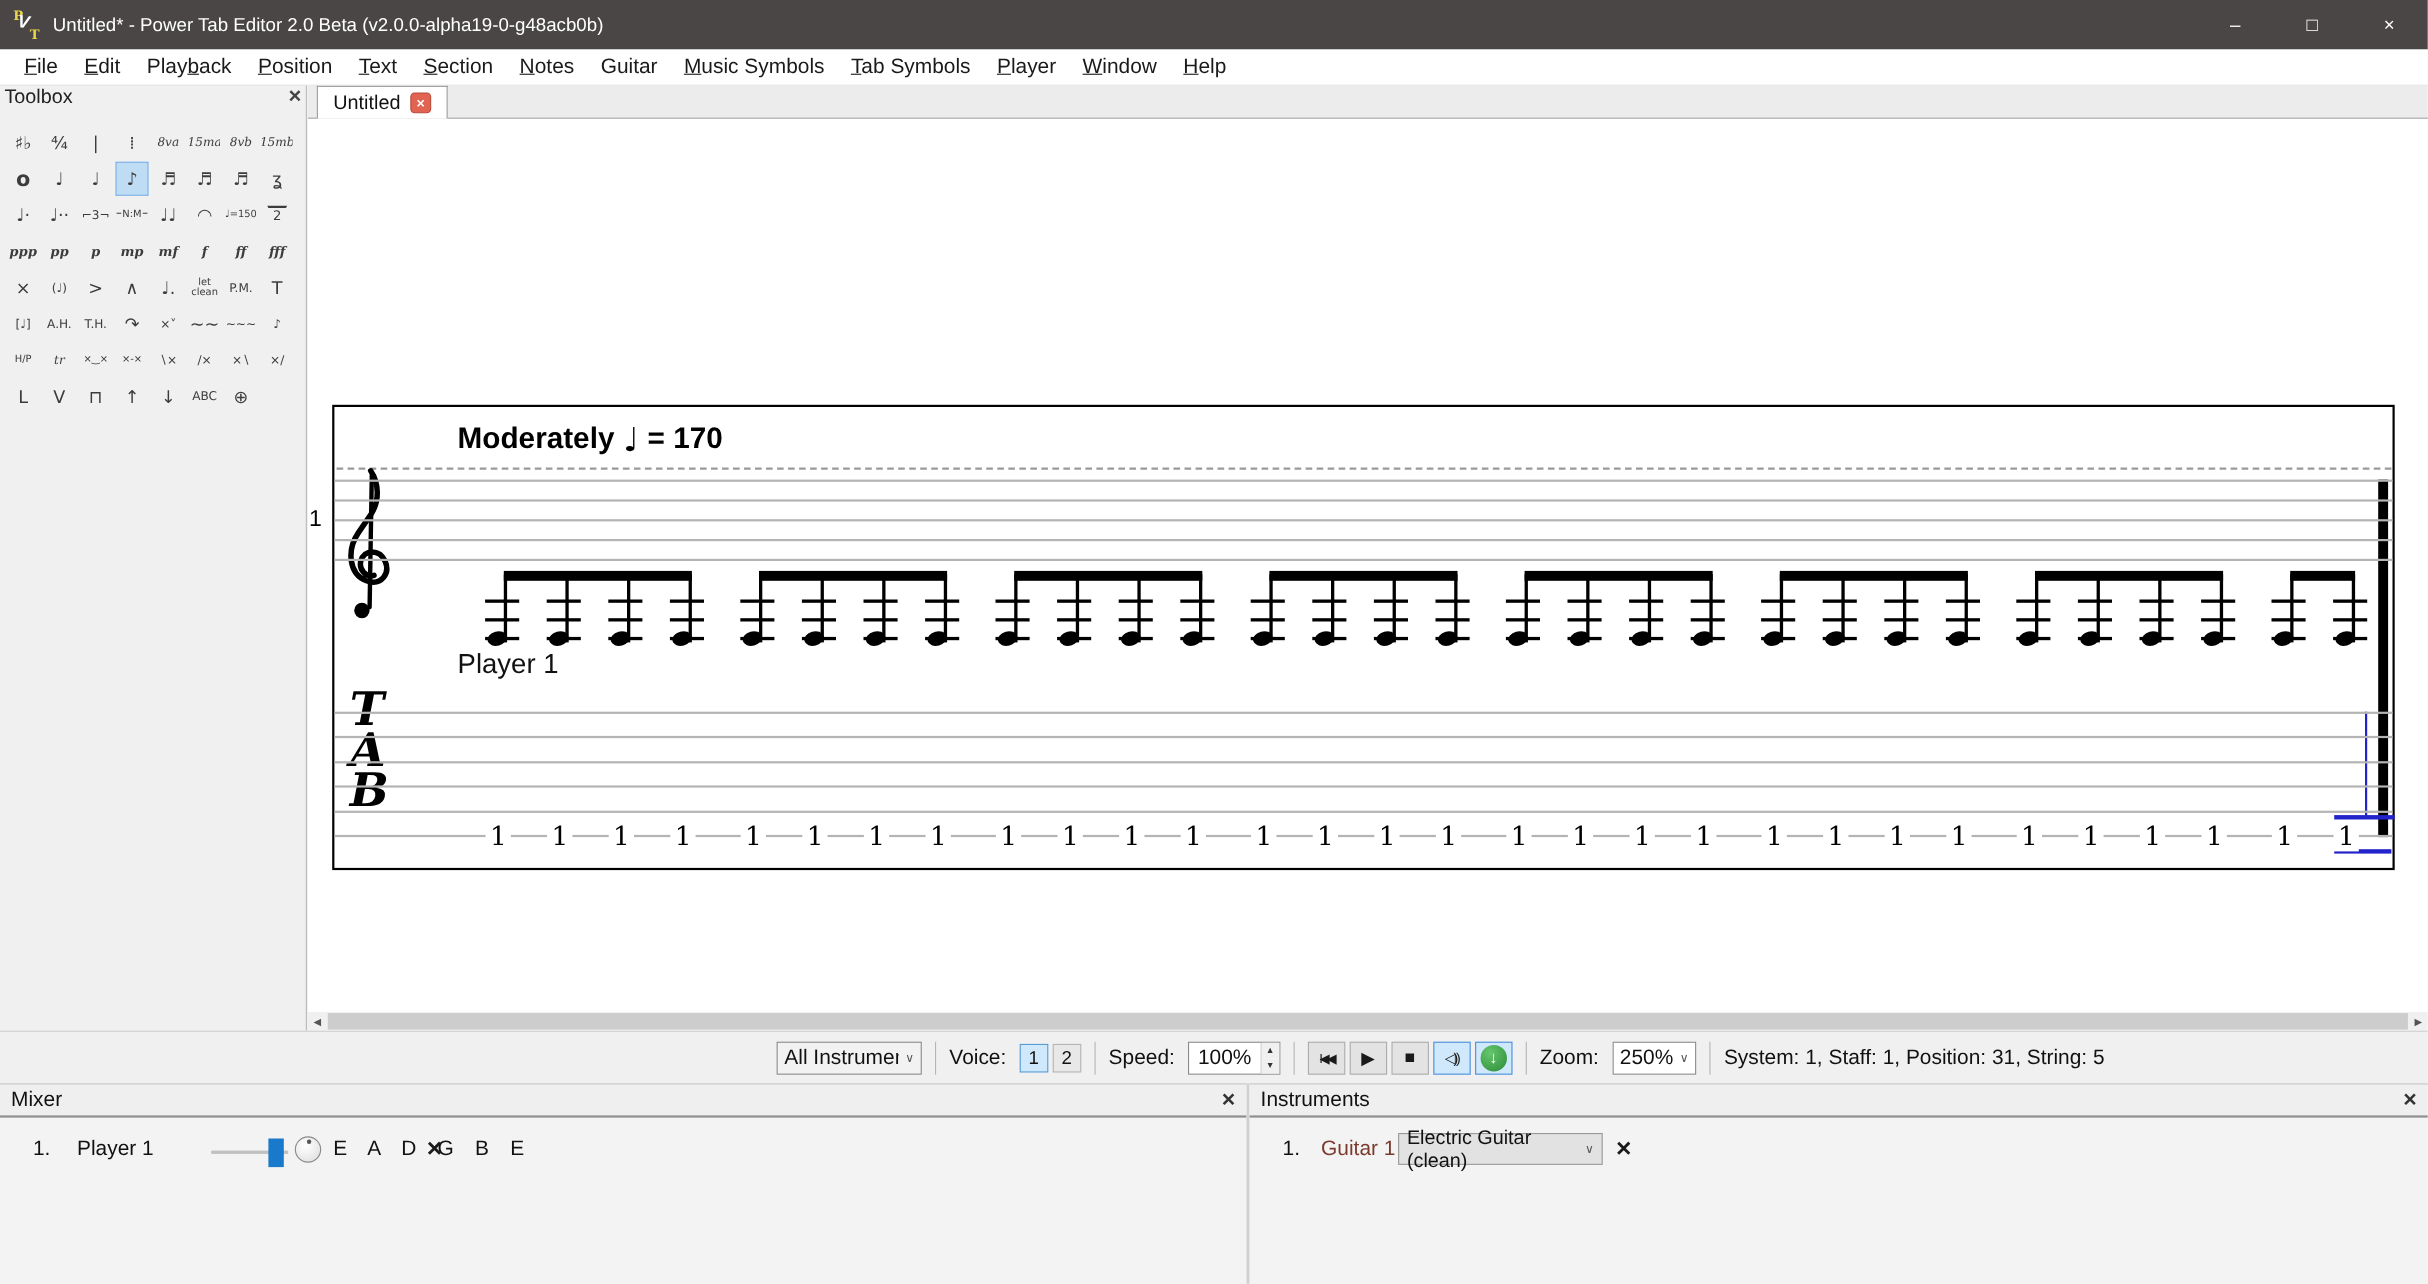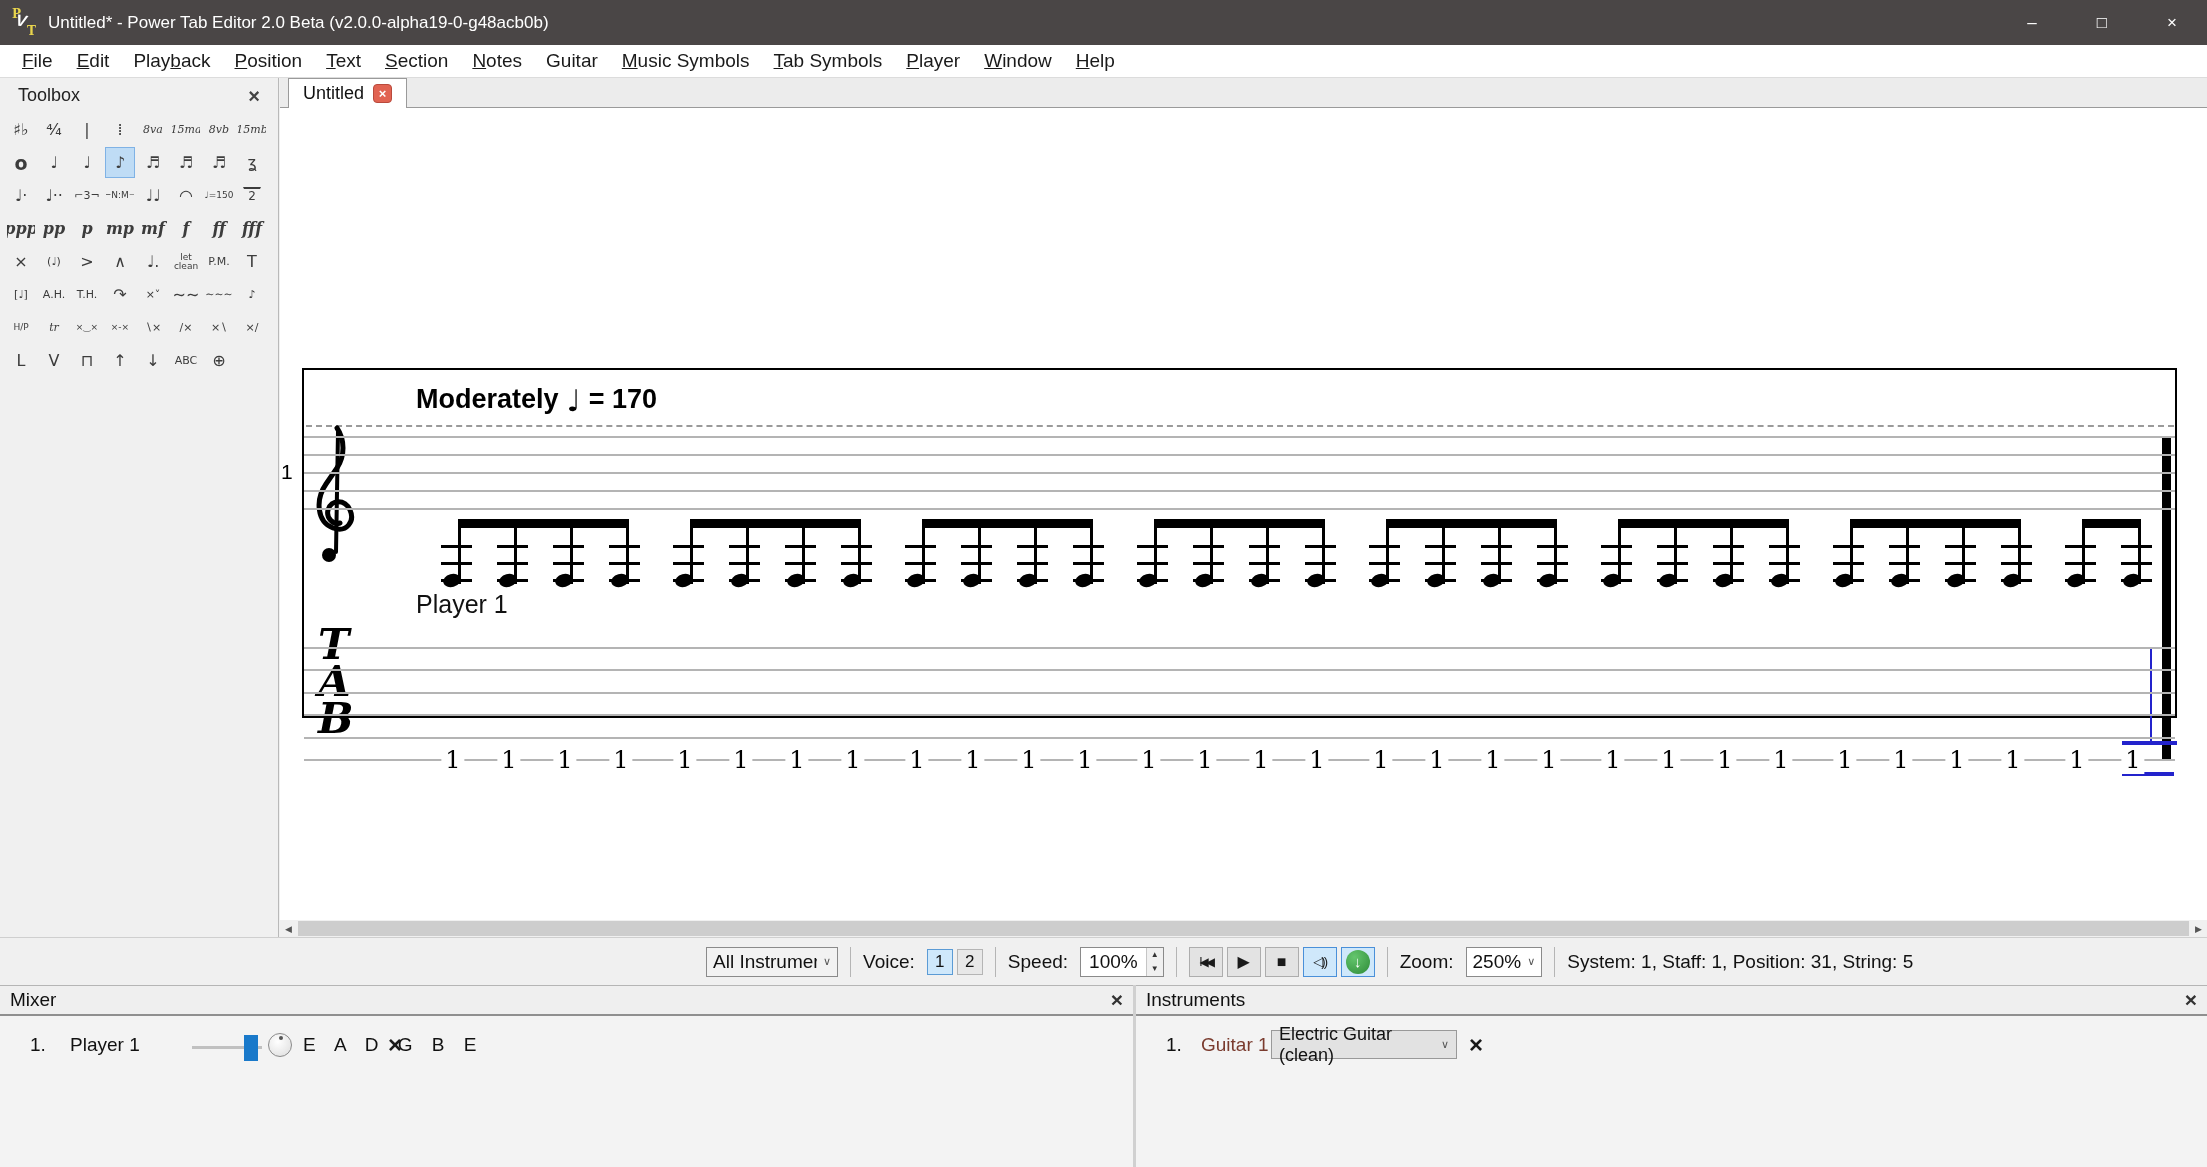--- a/index.html
+++ b/index.html
@@ -19,41 +19,41 @@
   
   .menubar { position:absolute; left:0; top:45px; width:2207px; height:33px; background:#ffffff; display:flex; align-items:center; padding-left:10px; border-bottom:1px solid #dcdcdc; }
   .menu-item { font-size:19px; color:#1a1a1a; padding:0 12px; }
   .menu-item u { text-decoration:underline; }
 
   
   .main { position:absolute; left:0; top:78px; width:2207px; height:859px; background:#f0f0f0; }
 
   
   .toolbox-panel { position:absolute; left:0; top:0; width:279px; height:859px; background:#f0f0f0; border-right:1px solid #b9b9b9; }
-  .panel-header { height:28px; display:flex; align-items:flex-end; padding:0 18px; font-size:18px; color:#222;gap:20px; }
+  .panel-header { height:28px; display:flex; align-items:flex-start; padding:0 4px; font-size:18px; color:#222;gap:20px; }
   .panel-close { margin-left:auto; font-size:20px; font-weight:bold; color:#444; line-height:20px; }
   .toolbox-grid { display:grid; grid-template-columns:repeat(8,30px); grid-auto-rows:31px; gap:2px 3px; padding:8px 6px; }
   .tbi { display:flex; align-items:center; justify-content:center; font-size:16px; color:#3c3c3c; font-family:"DejaVu Sans",sans-serif; border:1px solid transparent; overflow:hidden; text-align:center; }
   .tbi.sel { background:#bfdcf5; border:1px solid #7fb2e5; }
   .tbi.it  { font-family:"DejaVu Serif",serif; font-style:italic; font-size:11px; }
   .tbi.sm  { font-size:11px; }
   .tbi.xs  { font-size:9px; line-height:9px; white-space:normal; }
-  .tbi.dyn { font-family:"DejaVu Serif",serif; font-style:italic; font-weight:bold; font-size:16px; }
+  .tbi.dyn { font-family:"DejaVu Serif",serif; font-style:italic; font-weight:bold; font-size:12px; }
   .tbi.big { font-size:19px; font-weight:bold; }
   .tbi.mbr { font-size:12px; border-top:2px solid #3c3c3c; line-height:12px; align-self:center; height:18px; width:18px; justify-self:center; }
 
   
   .content { position:absolute; left:280px; top:0; width:1927px; height:859px; background:#ffffff; }
   .tabbar { position:absolute; left:0; top:0; width:100%; height:30px; background:#ececec; border-bottom:1px solid #9a9a9a; display:flex; }
   .tab { height:30px; margin-left:8px; padding:0 14px; background:#ffffff; border:1px solid #9a9a9a; border-bottom:none; display:flex; align-items:center; gap:9px; font-size:18px; color:#111; }
   .tab-close { width:19px; height:19px; background:#e16352; border:1px solid #b94a3c; border-radius:4px; color:#fff; font-size:13px; font-weight:bold; display:flex; align-items:center; justify-content:center; }
 
   .score-view { position:absolute; left:0; top:30px; width:100%; height:829px; background:#ffffff; }
   .system-number { position:absolute; left:1px; top:352px; font-size:21px; color:#000; }
-  .score-page { position:absolute; left:22px; top:260px; width:1875px; height:350px; border:2px solid #000; background:#fff; }
+  .score-page { position:absolute; left:22px; top:260px; width:1875px; height:423px; border:2px solid #000; background:#fff; }
   .staff-line { position:absolute; left:0; width:100%; height:2px; background:#b4b4b4; }
   .dashed-line { position:absolute; left:2px; top:55px; width:1868px; border-top:2px dashed #9a9a9a; }
   .tempo { position:absolute; left:112px; top:10px; display:flex; align-items:baseline; gap:8px; }
   .tempo .word, .tempo .bpm { font-size:27px; font-weight:bold; color:#000; }
   .tempo .note { font-size:30px; font-family:"DejaVu Sans",sans-serif; position:relative; top:3px; }
   .clef-svg { position:absolute; left:6px; top:52px; }
   .player-label { position:absolute; left:112px; top:220px; font-size:25px; color:#111; }
   .tab-clef { position:absolute; left:14px; top:256px; font-family:"DejaVu Serif",serif; font-style:italic; font-weight:bold; font-size:42px; line-height:37px; color:#000; letter-spacing:-2px; }
   .tab-clef span { display:block; }
   .beam { position:absolute; top:149px; height:9px; background:#000; }

